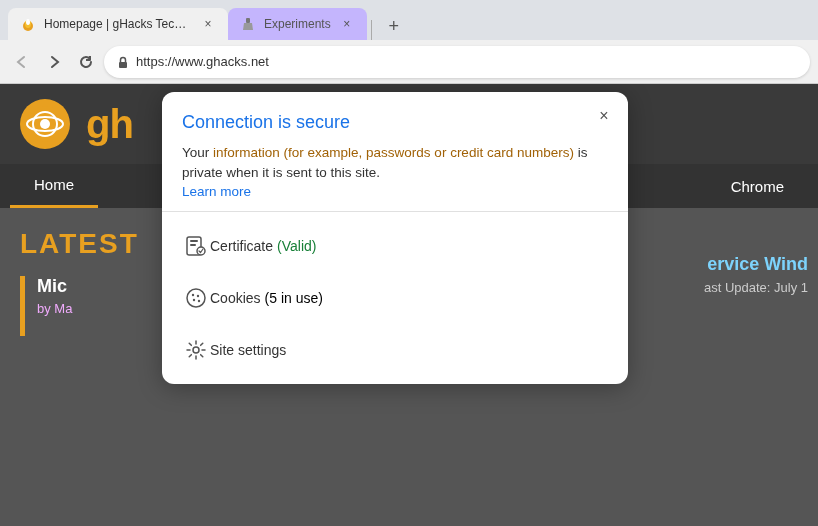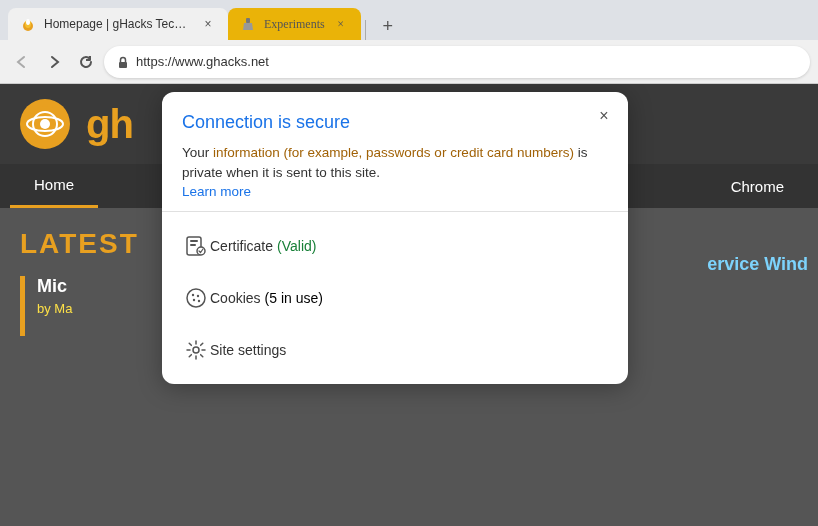--- a/index.html
+++ b/index.html
@@ -5,21 +5,21 @@
     * { margin: 0; padding: 0; box-sizing: border-box; }
     body { width: 818px; height: 526px; overflow: hidden; font-family: 'Segoe UI', Arial, sans-serif; background: #f0f0f0; }
 
     
     .browser-frame { width: 818px; height: 526px; background: #dee1e6; display: flex; flex-direction: column; }
 
     
     .tab-bar { height: 40px; background: #dee1e6; display: flex; align-items: flex-end; padding: 0 8px; }
     .tab { display: flex; align-items: center; height: 32px; padding: 0 12px; border-radius: 8px 8px 0 0; font-size: 12px; color: #333; gap: 8px; max-width: 220px; }
     .tab.active { background: #f0f0f0; }
-    .tab.inactive { background: #eab308; color: #555; font-family: Liberation Serif, serif; }
+    .tab.inactive { background: #c4b5fd; color: #555; }
     .tab-favicon { width: 16px; height: 16px; }
     .tab-title { flex: 1; overflow: hidden; white-space: nowrap; text-overflow: ellipsis; }
     .tab-close { width: 16px; height: 16px; display: flex; align-items: center; justify-content: center; border-radius: 50%; cursor: pointer; font-size: 12px; color: #555; }
     .tab-new { width: 28px; height: 28px; display: flex; align-items: center; justify-content: center; margin-left: 4px; border-radius: 50%; cursor: pointer; font-size: 18px; color: #555; }
     .tab-divider { width: 1px; height: 20px; background: #aaa; margin: 0 4px; }
 
     
     .address-bar { height: 44px; background: #f0f0f0; display: flex; align-items: center; padding: 0 8px; gap: 4px; border-bottom: 1px solid #ccc; }
     .nav-btn { width: 28px; height: 28px; display: flex; align-items: center; justify-content: center; border-radius: 50%; cursor: pointer; color: #555; font-size: 16px; }
     .nav-btn.disabled { color: #bbb; cursor: default; }
@@ -35,21 +35,21 @@
     .site-nav { height: 44px; background: #333; display: flex; align-items: center; padding: 0 10px; }
     .nav-item { padding: 0 24px; color: #fff; font-size: 15px; font-weight: 500; height: 100%; display: flex; align-items: center; cursor: pointer; text-align: center; }
     .nav-item.active { border-bottom: 3px solid #e8a020; color: #fff; }
     .nav-item-right { margin-left: auto; }
     .site-content { padding: 20px; }
     .latest-label { color: #e8a020; font-size: 28px; font-weight: bold; letter-spacing: 2px; margin-bottom: 16px; }
     .article-card { background: #555; display: flex; gap: 12px; align-items: flex-start; }
     .article-bar { width: 5px; height: 60px; background: #e8a020; flex-shrink: 0; }
     .article-text { color: #fff; }
     .article-title { font-size: 18px; font-weight: bold; }
-    .article-meta { font-size: 13px; color: #fde047; margin-top: 4px; }
+    .article-meta { font-size: 13px; color: #f0abfc; margin-top: 4px; }
     .security-popup {
       position: absolute;
       top: 8px;
       left: 162px;
       width: 466px;
       background: #fff;
       border-radius: 12px;
       box-shadow: 0 4px 24px rgba(0,0,0,0.3);
       overflow: hidden;
       z-index: 100;
@@ -155,20 +155,21 @@
       <div class="article-card">
         <div class="article-bar"></div>
         <div class="article-text">
           <div class="article-title">Mic</div>
           <div class="article-meta">by Ma</div>
         </div>
       </div>
     </div>
 
     <div style="position:absolute; right:0; top:170px; color:#7dd3fc; font-size:18px; font-weight:bold; padding:0 10px;">ervice Wind</div>
+    <div style="position:absolute; right:0; top:196px; color:#ccc; font-size:13px; padding:0 10px;">ast Update: July 1</div>
 
     <div class="security-popup">
       <div class="popup-header">
         <div class="popup-title">Connection is secure</div>
         <div class="popup-description">
           <span>Your </span><span style="color:#a16207;">information (for example, passwords or credit card numbers)</span><span> is private when it is sent to this site.</span>
         </div>
         <a class="popup-learn-more">Learn more</a>
         <div class="popup-close">×</div>
       </div>

